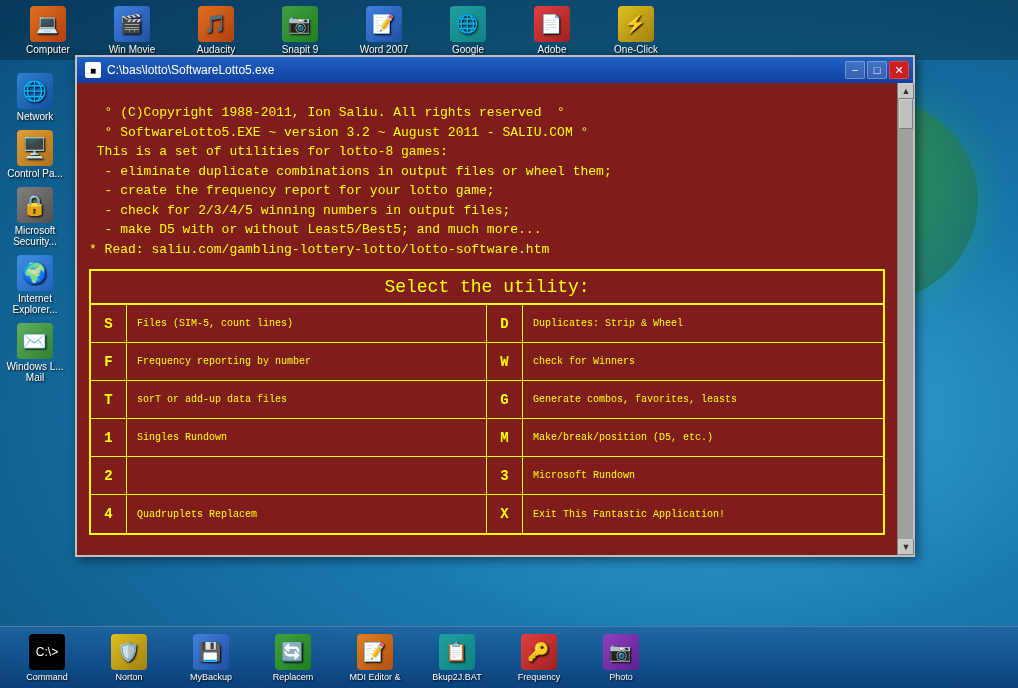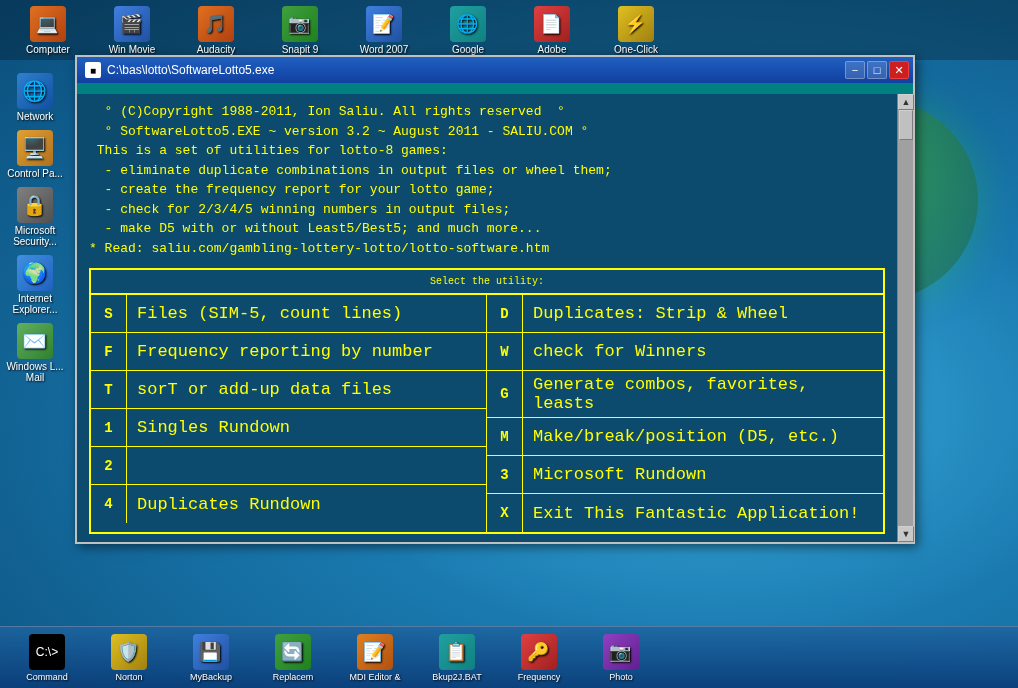--- a/index.html
+++ b/index.html
@@ -210,27 +210,26 @@
       color: white;
       background: rgba(255,255,255,0.1);
       border: 1px solid rgba(255,255,255,0.3);
     }
 
     .title-btn.close { background: #cc2020; border-color: #ee4040; }
     .title-btn.maximize { background: rgba(255,255,255,0.15); }
     .title-btn.minimize { background: rgba(255,255,255,0.15); }
 
     .window-content {
-      background: #0c4a6e;
-      padding: 8px 12px;
+      background: #7f1d1d;
+      padding: 20px 12px;
       font-family: 'Courier New', Courier, monospace;
       font-size: 13px;
       color: #ffff00;
       position: relative;
-      margin-top: 11px;
     }
 
     .console-text {
       line-height: 1.5;
       margin-bottom: 4px;
     }
 
     .console-line {
       display: block;
       white-space: pre;
@@ -240,21 +239,21 @@
     .select-table {
       border: 2px solid #ffff00;
       margin-top: 10px;
       width: 100%;
     }
 
     .select-header {
       text-align: center;
       padding: 6px;
       border-bottom: 2px solid #ffff00;
-      font-size: 10px;
+      font-size: 18px;
       color: #ffff00;
     }
 
     .table-grid {
       display: grid;
       grid-template-columns: 1fr 1fr;
     }
 
     .table-left, .table-right {
       display: flex;
@@ -285,21 +284,21 @@
       font-weight: bold;
       color: #ffff00;
       font-size: 14px;
     }
 
     .row-label {
       display: flex;
       align-items: center;
       padding: 4px 10px;
       color: #ffff00;
-      font-size: 17px;
+      font-size: 10px;
       flex: 1;
     }
 
     
     .window-outer {
       position: relative;
       padding-right: 16px;
     }
 
     .window-scrollbar {
@@ -458,21 +457,21 @@
               </div>
               <div class="table-row-item">
                 <div class="row-key">1</div>
                 <div class="row-label">Singles Rundown</div>
               </div>
               <div class="table-row-item">
                 <div class="row-key">2</div>
               </div>
               <div class="table-row-item">
                 <div class="row-key">4</div>
-                <div class="row-label">Duplicates Rundown</div>
+                <div class="row-label">Quadruplets Replacem</div>
               </div>
             </div>
 
             <div class="table-right">
               <div class="table-row-item">
                 <div class="row-key">D</div>
                 <div class="row-label">Duplicates: Strip &amp; Wheel</div>
               </div>
               <div class="table-row-item">
                 <div class="row-key">W</div>

